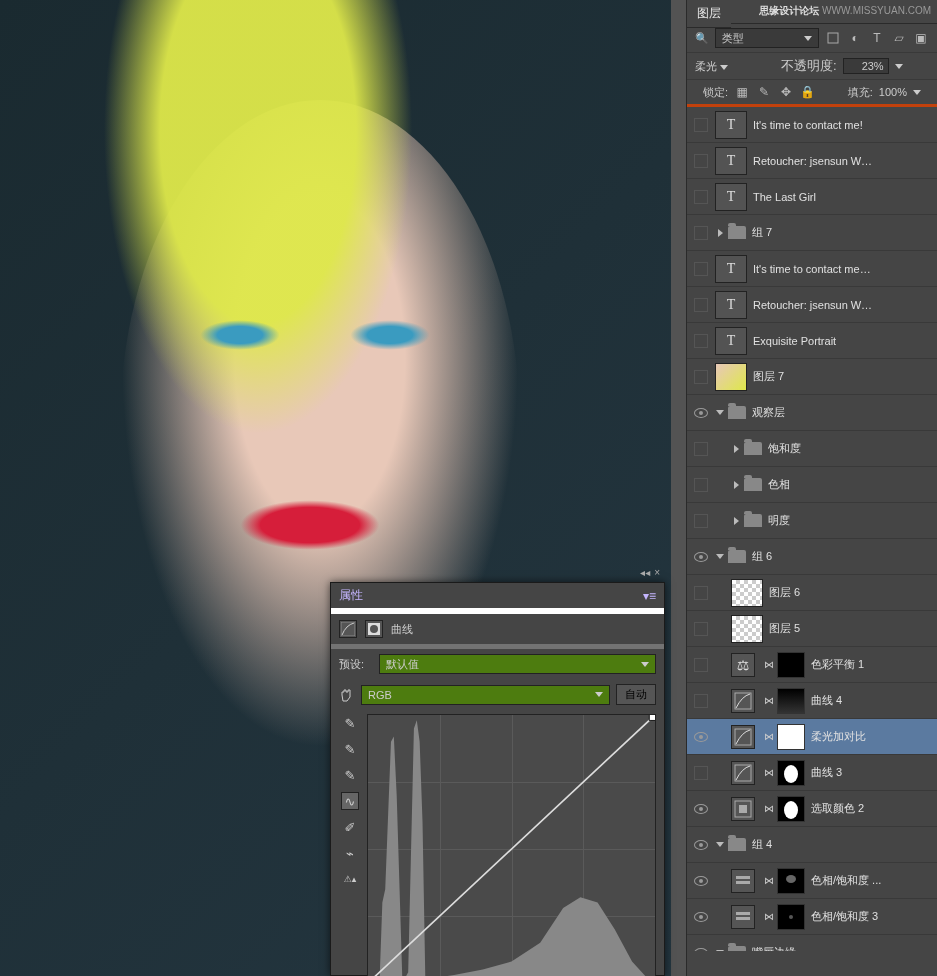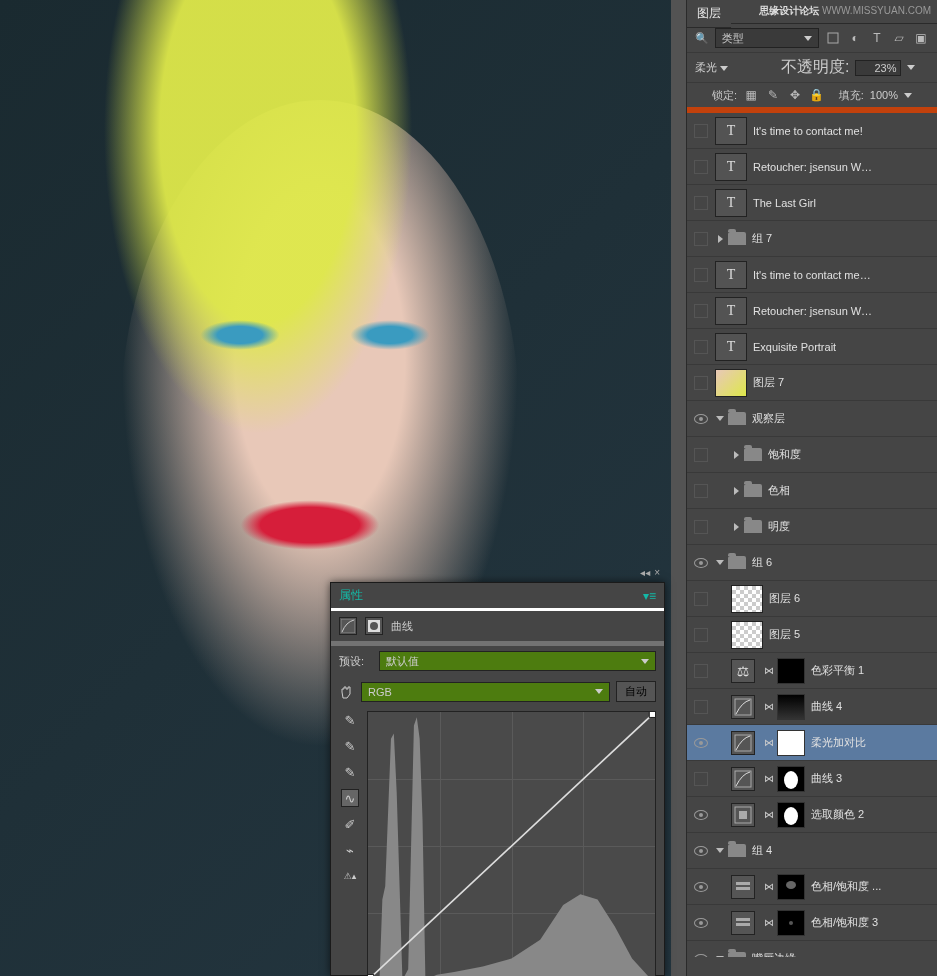--- a/index.html
+++ b/index.html
@@ -16,24 +16,24 @@
 .panel-tab { display:inline-block; padding: 5px 10px; background: #454545; color: #e8e8e8; font-size: 12px; border-bottom:1px solid #2a2a2a;}
 .watermark { position:absolute; right:6px; top:4px; color:#999; font-size:10px; }
 .watermark b{color:#ddd;}
 
 .filter-row { display:flex; align-items:center; padding:4px 8px; gap:6px; border-bottom:1px solid #393939;}
 .filter-row .sel { flex:1; background:#3a3a3a; border:1px solid #222; padding:2px 6px; height:20px; display:flex; align-items:center; justify-content:space-between;}
 .tri-down{width:0;height:0;border-left:4px solid transparent;border-right:4px solid transparent;border-top:5px solid #ccc;display:inline-block}
 .icon-box{width:16px;height:16px;display:inline-flex;align-items:center;justify-content:center;color:#bbb;font-size:12px}
 
 .opacity-row{display:flex;align-items:center;padding:4px 8px;gap:6px;border-bottom:1px solid #393939}
-.opacity-row .label{font-size:16px;color:#ccc}
+.opacity-row .label{font-size:13px;color:#ccc}
 .opacity-row .val{background:#3a3a3a;border:1px solid #222;padding:1px 18px;width:46px;text-align:right}
 
-.lock-row{display:flex;align-items:center;padding:4px 25px;gap:6px;border-bottom:6px solid #c2410c}
+.lock-row{display:flex;align-items:center;padding:4px 16px;gap:6px;border-bottom:3px solid #c2410c}
 
 .layers-list{overflow-y:auto;height:calc(976px - 132px)}
 .layer-item{display:flex;align-items:center;min-height:36px;border-bottom:1px solid #393939;padding:2px 0}
 .layer-item.selected{background:#5b7aa0}
 .vis-col{width:28px;display:flex;justify-content:center;align-items:center}
 .eye-icon{width:14px;height:10px;border:1px solid #999;border-radius:50%;position:relative}
 .eye-icon::after{content:"";position:absolute;width:4px;height:4px;background:#999;border-radius:50%;left:4px;top:2px}
 .empty-vis{width:14px;height:14px;border:1px solid #555}
 .indent{display:inline-block}
 .thumb{width:32px;height:28px;background:#666;border:1px solid #222;display:inline-flex;align-items:center;justify-content:center;font-size:14px;color:#ddd;margin-right:6px}
@@ -43,21 +43,21 @@
 .folder-icon::before{content:"";position:absolute;top:-3px;left:0;width:8px;height:3px;background:#888;border-radius:2px 2px 0 0}
 .disclosure{width:10px;height:10px;display:inline-flex;align-items:center;justify-content:center;margin-right:3px}
 .tri-right{width:0;height:0;border-top:4px solid transparent;border-bottom:4px solid transparent;border-left:5px solid #bbb}
 .tri-open{width:0;height:0;border-left:4px solid transparent;border-right:4px solid transparent;border-top:5px solid #bbb}
 .layer-name{color:#e0e0e0;font-size:11px;white-space:nowrap;overflow:hidden;text-overflow:ellipsis;max-width:120px}
 .link-icon{width:12px;height:12px;font-size:10px;display:inline-flex;align-items:center;justify-content:center;margin:0 2px}
 .mask-thumb{width:28px;height:26px;background:#000;border:1px solid #333;margin-right:6px;position:relative;display:inline-flex;align-items:center;justify-content:center}
 
 
 .props-panel{position:absolute;left:330px;top:582px;width:335px;height:394px;background:#454545;border:1px solid #1a1a1a;box-shadow:0 0 8px rgba(0,0,0,.6)}
-.props-header{display:flex;align-items:center;padding:4px 8px;border-bottom:3px solid #ffffff;font-size:12px;color:#14b8a6;justify-content:space-between}
+.props-header{display:flex;align-items:center;padding:4px 8px;border-bottom:6px solid #ffffff;font-size:12px;color:#c4b5fd;justify-content:space-between}
 .props-top-icons{display:flex;gap:4px;position:absolute;right:4px;top:-16px}
 .props-top-icons span{font-size:10px;color:#aaa}
 .props-subhead{display:flex;align-items:center;gap:8px;padding:6px 8px;border-bottom:5px solid #737373}
 .curve-icon{width:18px;height:18px;background:#555;border:1px solid #222;display:inline-flex;align-items:center;justify-content:center;font-size:11px}
 .preset-row{display:flex;align-items:center;padding:5px 8px;gap:6px}
 .preset-row .label{font-size:11px;width:34px}
 .preset-row .sel{flex:1;background:#4d7c0f;border:1px solid #222;height:20px;padding:0 6px;display:flex;align-items:center;justify-content:space-between}
 .preset-row .btn{background:#555;border:1px solid #222;padding:2px 8px;font-size:11px}
 .curve-body{display:flex;padding:4px 8px 8px 8px;gap:6px}
 .tool-col{display:flex;flex-direction:column;gap:8px;width:22px;align-items:center}

